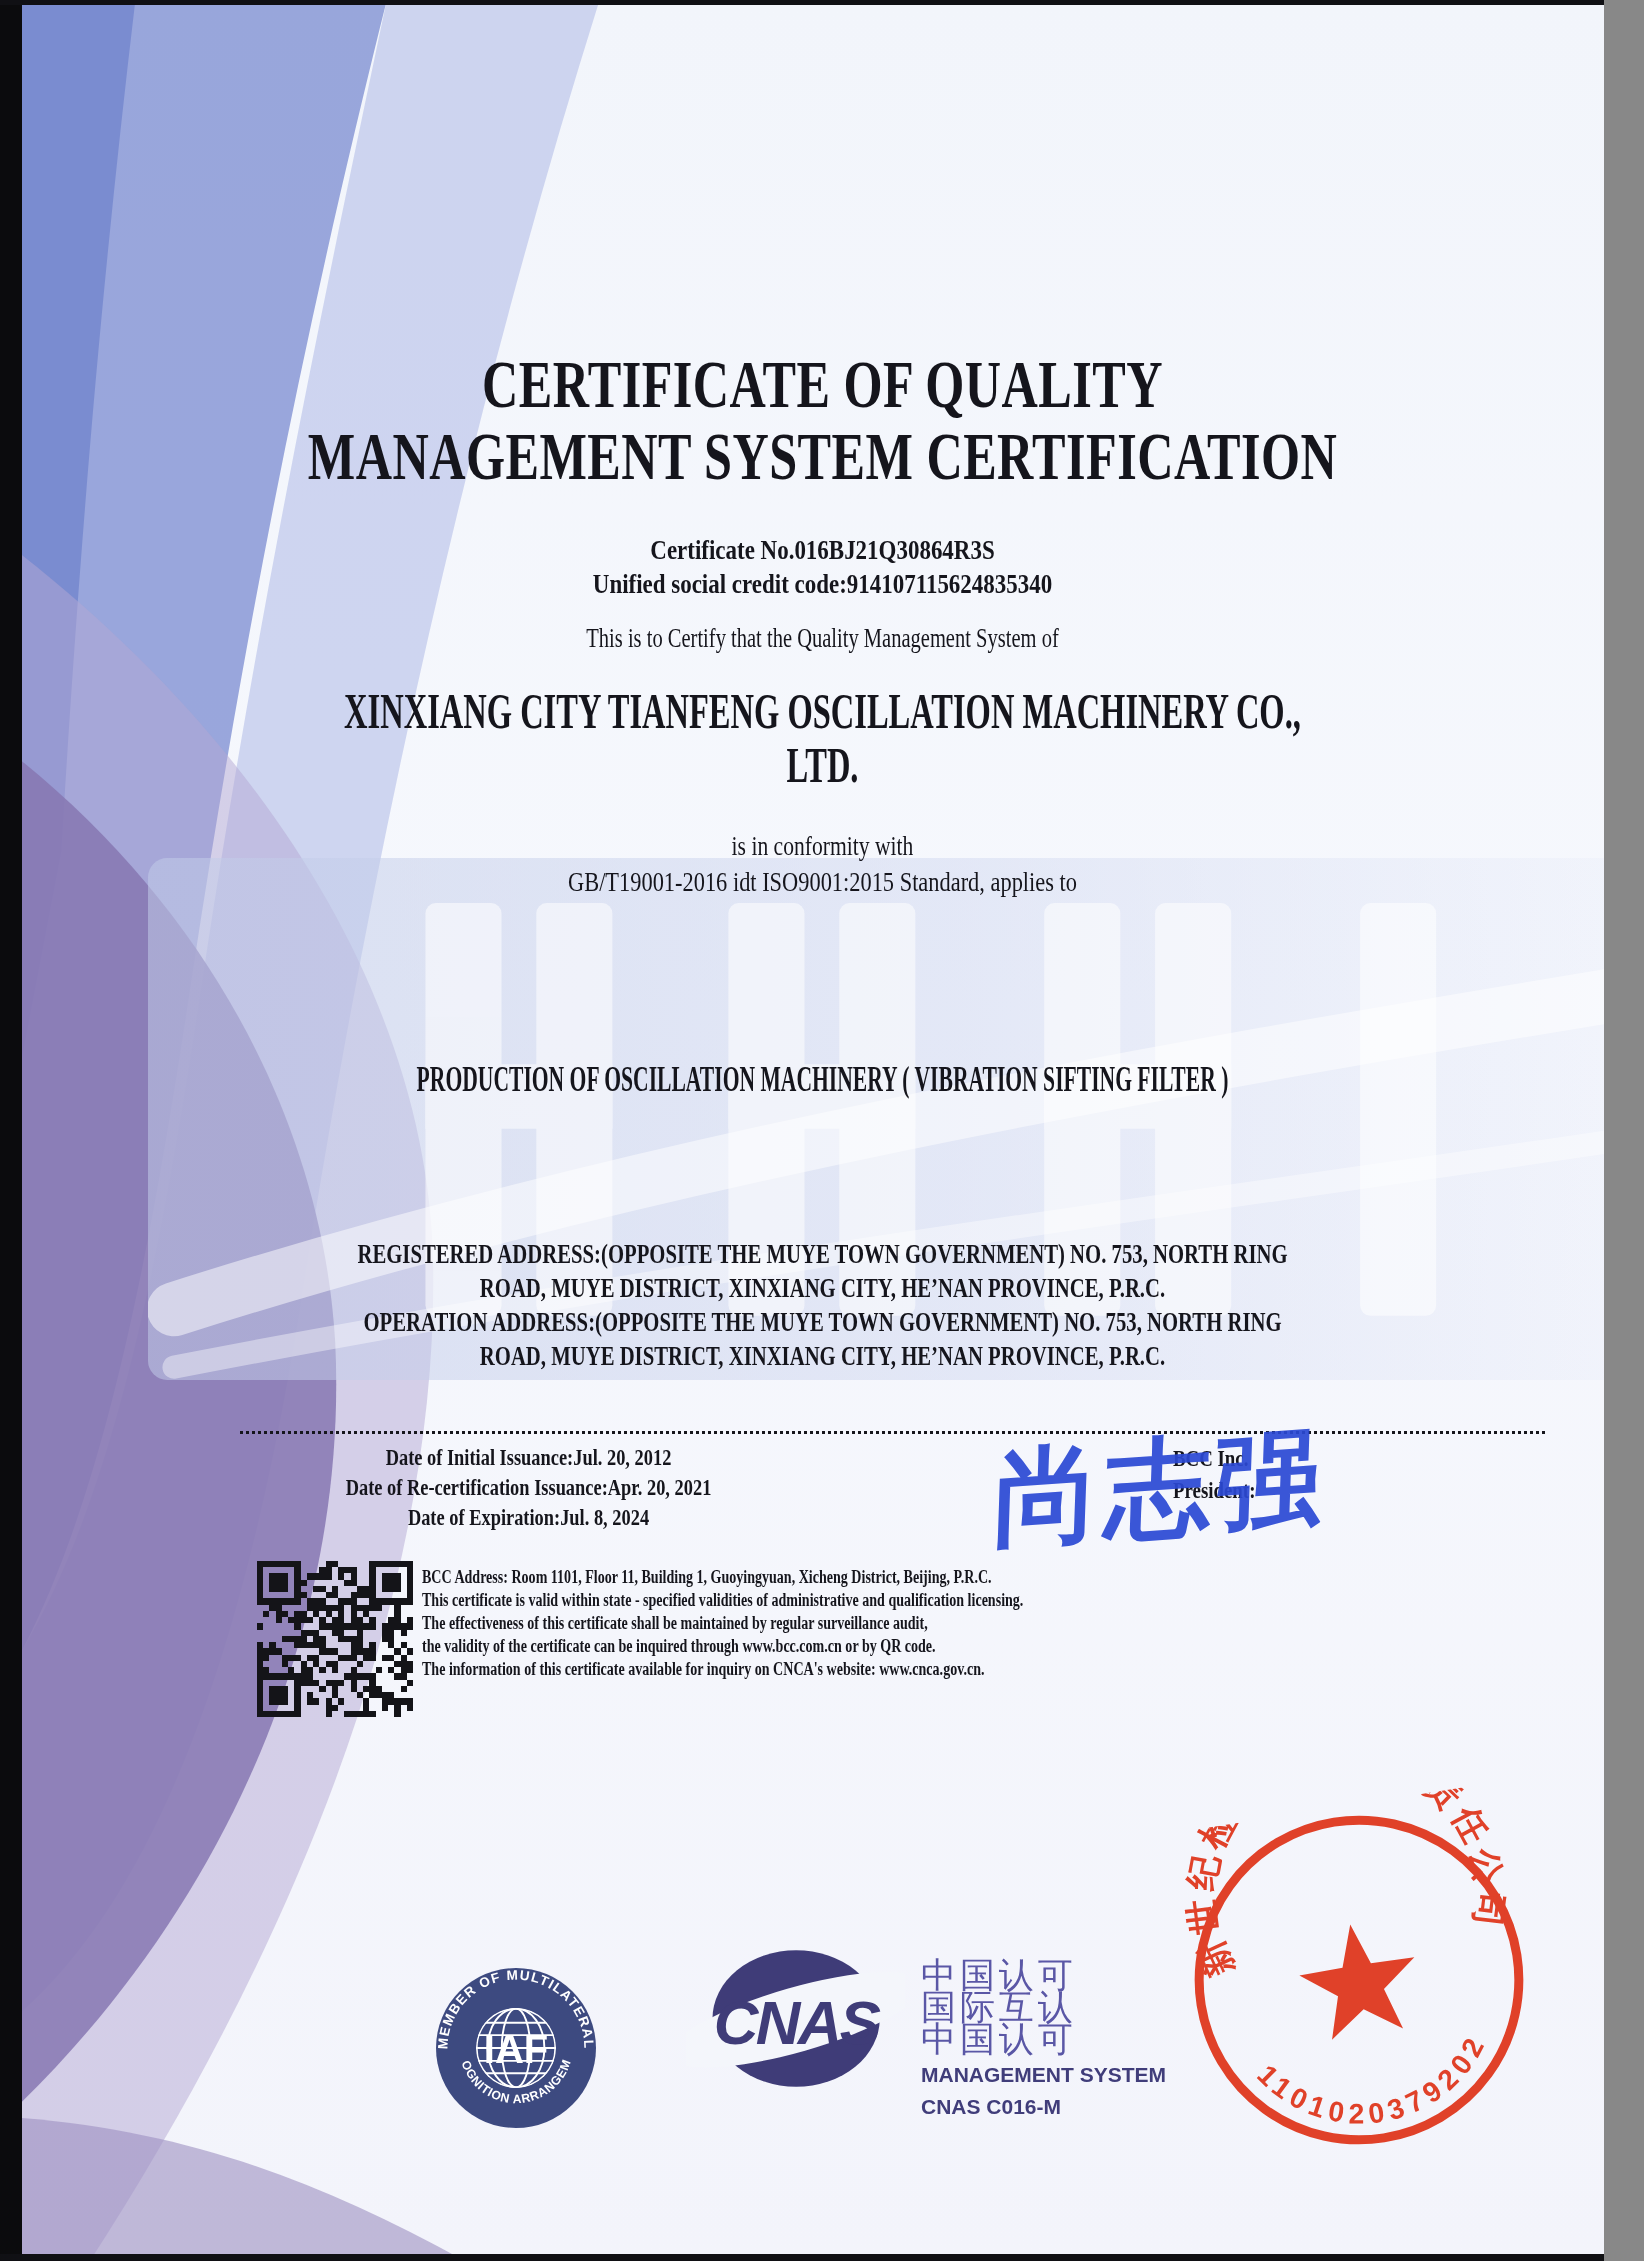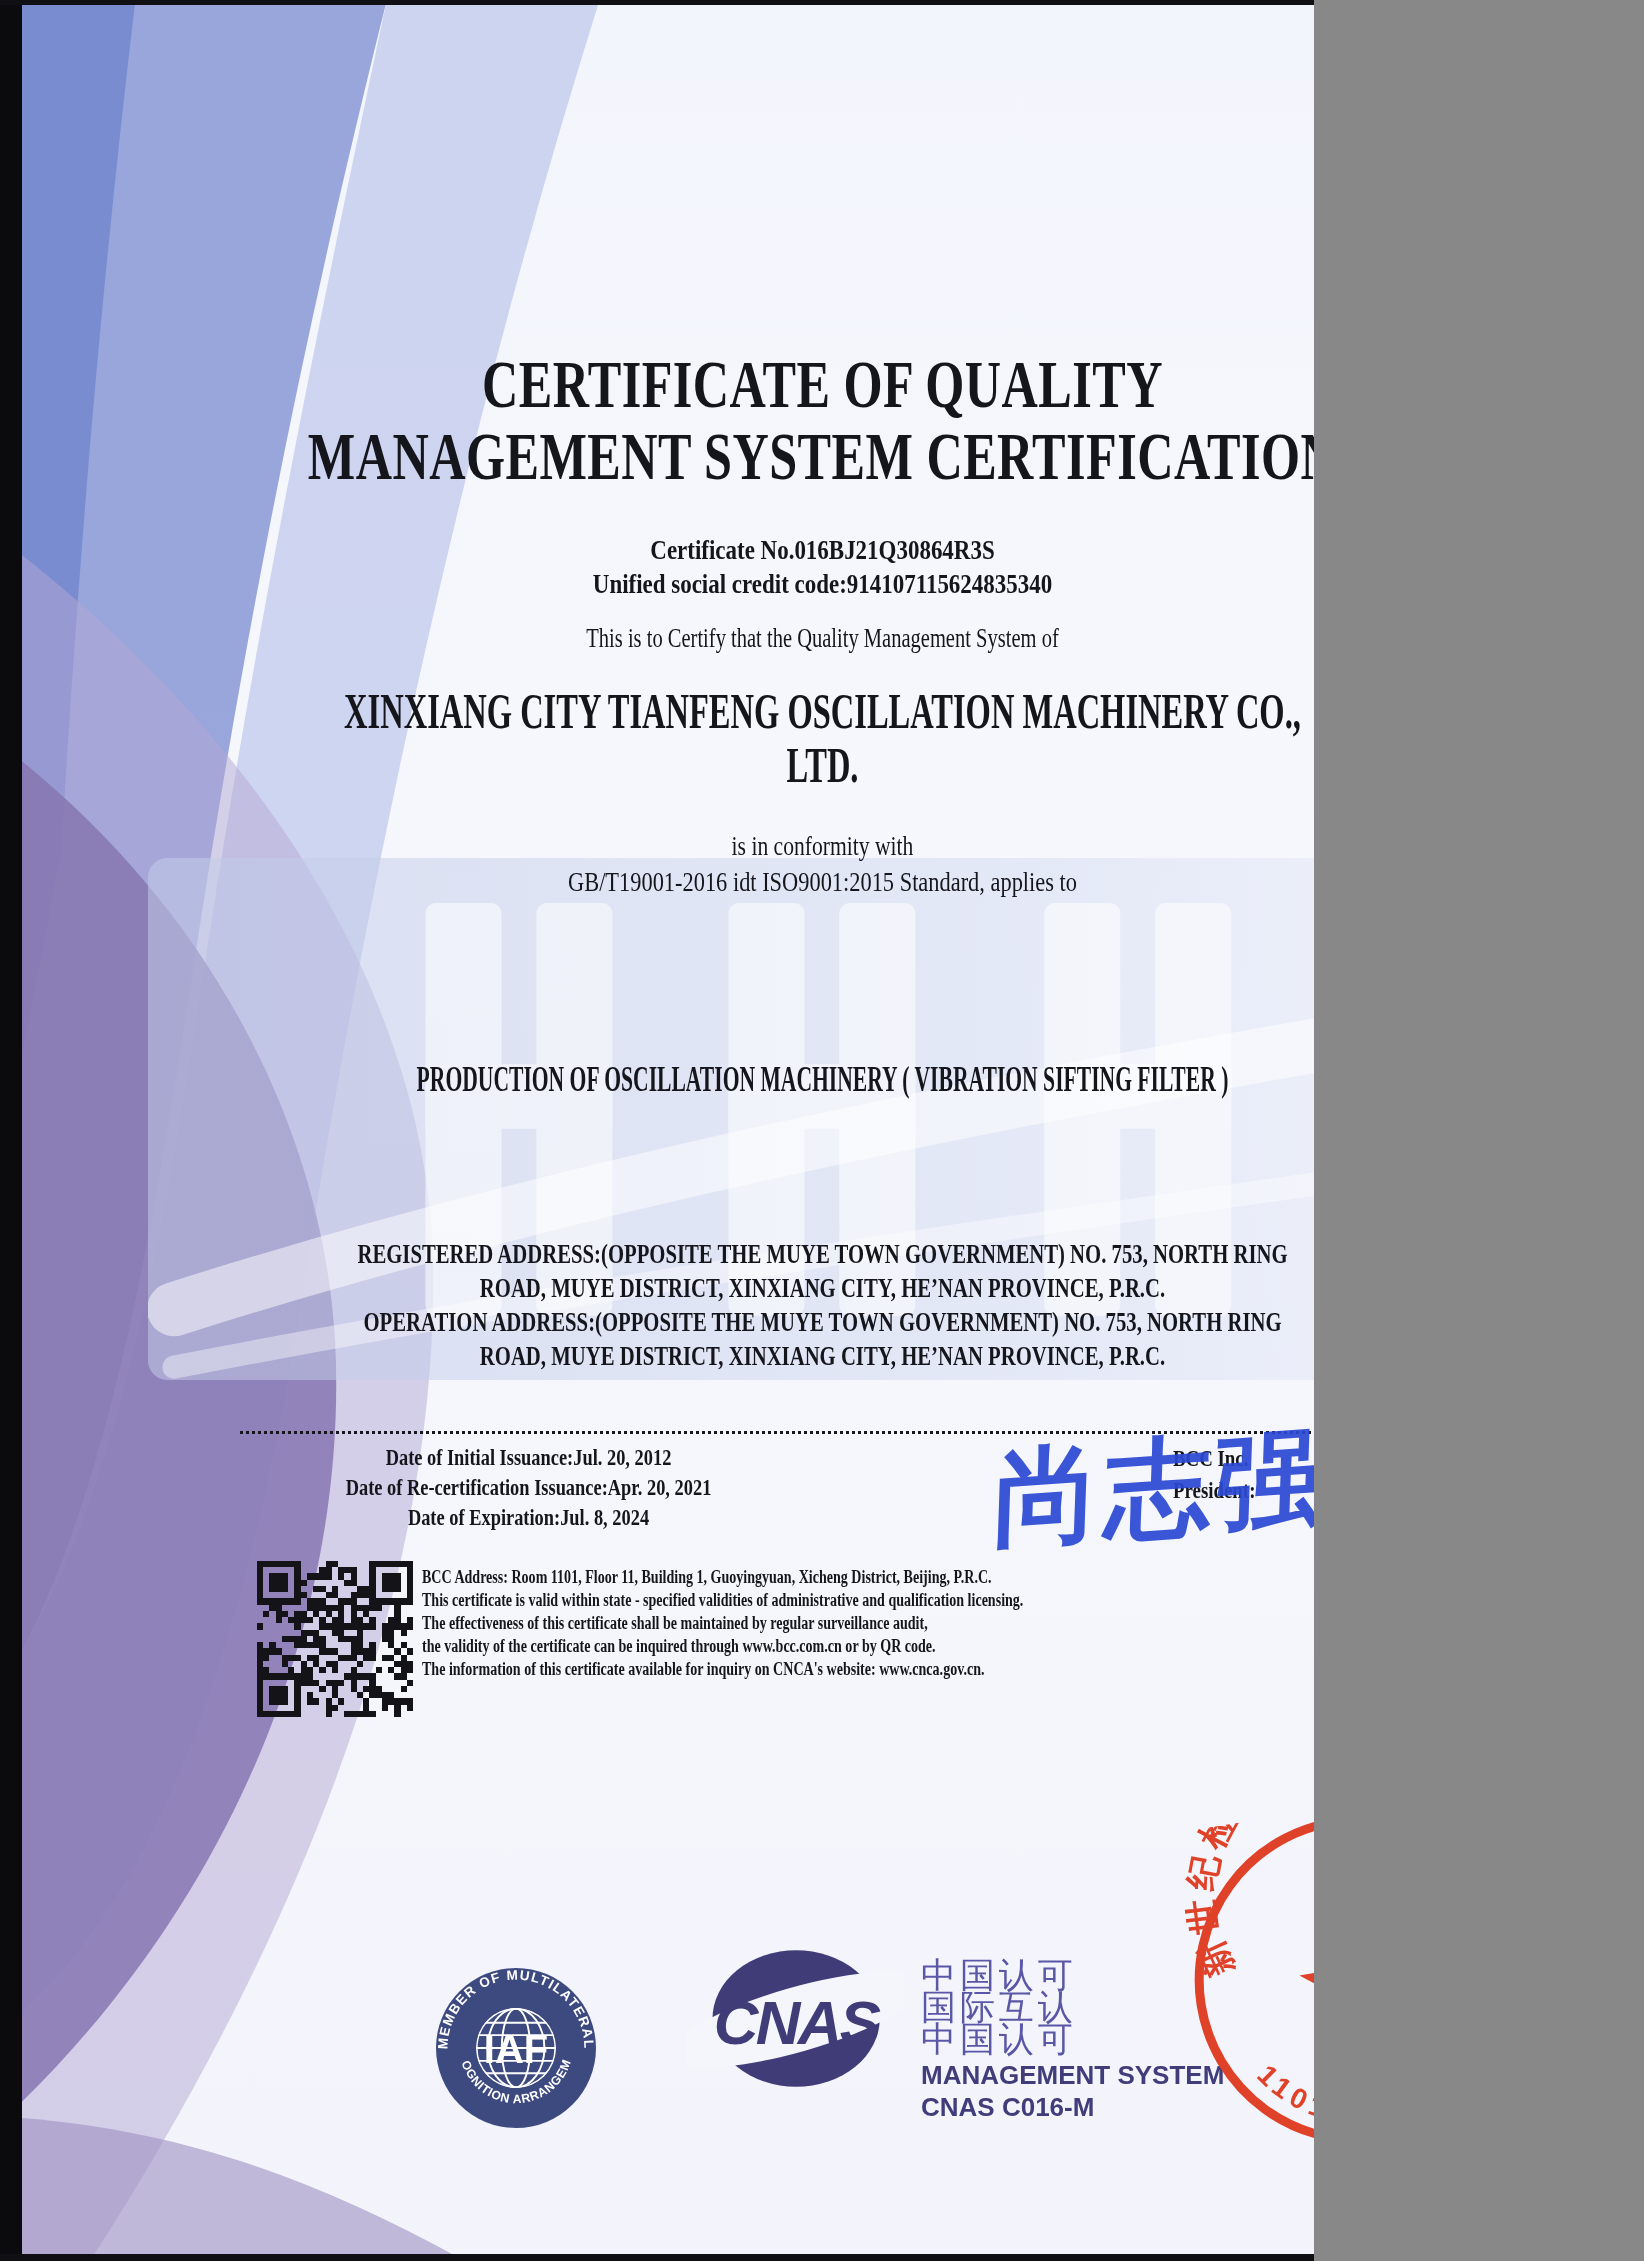--- a/index.html
+++ b/index.html
@@ -1,17 +1,17 @@
 <!DOCTYPE html>
 <html style="font-size:10.3px"><head>
 <meta charset="utf-8">
 <style>
   html,body{margin:0;padding:0;background:#888;}
   .page{
-    position:relative;width:1314px;height:2261px;overflow:hidden;
+    position:relative;width:1604px;height:2261px;overflow:hidden;
     background:linear-gradient(180deg,#f2f5fb 0%,#f6f8fd 45%,#f3f4fb 100%);
     font-family:"Liberation Serif",serif;color:#15151c;
   }
   .edge-left{position:absolute;left:0;top:0;width:22px;height:2261px;background:#0b0b0d;}
   .edge-top{position:absolute;left:0;top:0;width:1645px;height:4.5px;background:#101014;}
   .edge-bottom{position:absolute;left:0;bottom:0;width:1645px;height:7px;background:#101014;}
   .bg-svg,.wm-svg{position:absolute;pointer-events:none;}
   .mid-tint{position:absolute;left:148px;top:858px;width:1496px;height:522px;
     background:linear-gradient(90deg,rgba(193,203,232,.55),rgba(205,213,239,.45) 55%,rgba(224,229,247,.18));
     border-radius:19.3px;}
@@ -37,21 +37,21 @@
   .qr i{display:block;}
   .qr i.d{background:#141418;}
   
   .bcc-box{position:absolute;left:173px;top:1979px;width:252px;height:116px;}
   .bcc-text{position:absolute;left:0;top:-24.5px;font-family:"Liberation Sans",sans-serif;font-weight:bold;
     font-size:126px;color:#413e6b;letter-spacing:-5.2px;transform:scale(.88,1);transform-origin:left top;}
   .iaf-box{position:absolute;left:436px;top:1968px;width:160px;height:160px;}
   .cnas-box{position:absolute;left:686px;top:1949px;width:219px;height:148px;}
   .cnas-txt{position:absolute;left:921px;top:1959px;font-family:"Liberation Sans",sans-serif;}
   .cnas-cn{font-size:35px;line-height:32px;color:#5a57a6;letter-spacing:3.9px;}
-  .cnas-en{font-size:26px;line-height:32px;font-weight:bold;color:#403d7a;white-space:nowrap;}
+  .cnas-en{font-size:21px;line-height:32px;font-weight:bold;color:#403d7a;white-space:nowrap;}
   .stamp{position:absolute;left:1185px;top:1806px;width:348px;height:348px;transform:rotate(-9deg);}
 </style>
 </head>
 <body>
 
 <div class="page">
 
   <svg class="bg-svg" style="left:0;top:0" width="709" height="2261" viewBox="0 0 1100 3506">
     <path d="M34,0 L210,0 C160,420 125,820 95,1320 L34,1640 Z" fill="#5c74c4" opacity="0.9"></path>
     <path d="M34,0 L600,0 C470,520 380,980 300,1500 C240,1900 170,2300 34,2560 Z" fill="#7f90d2" opacity="0.78"></path>

